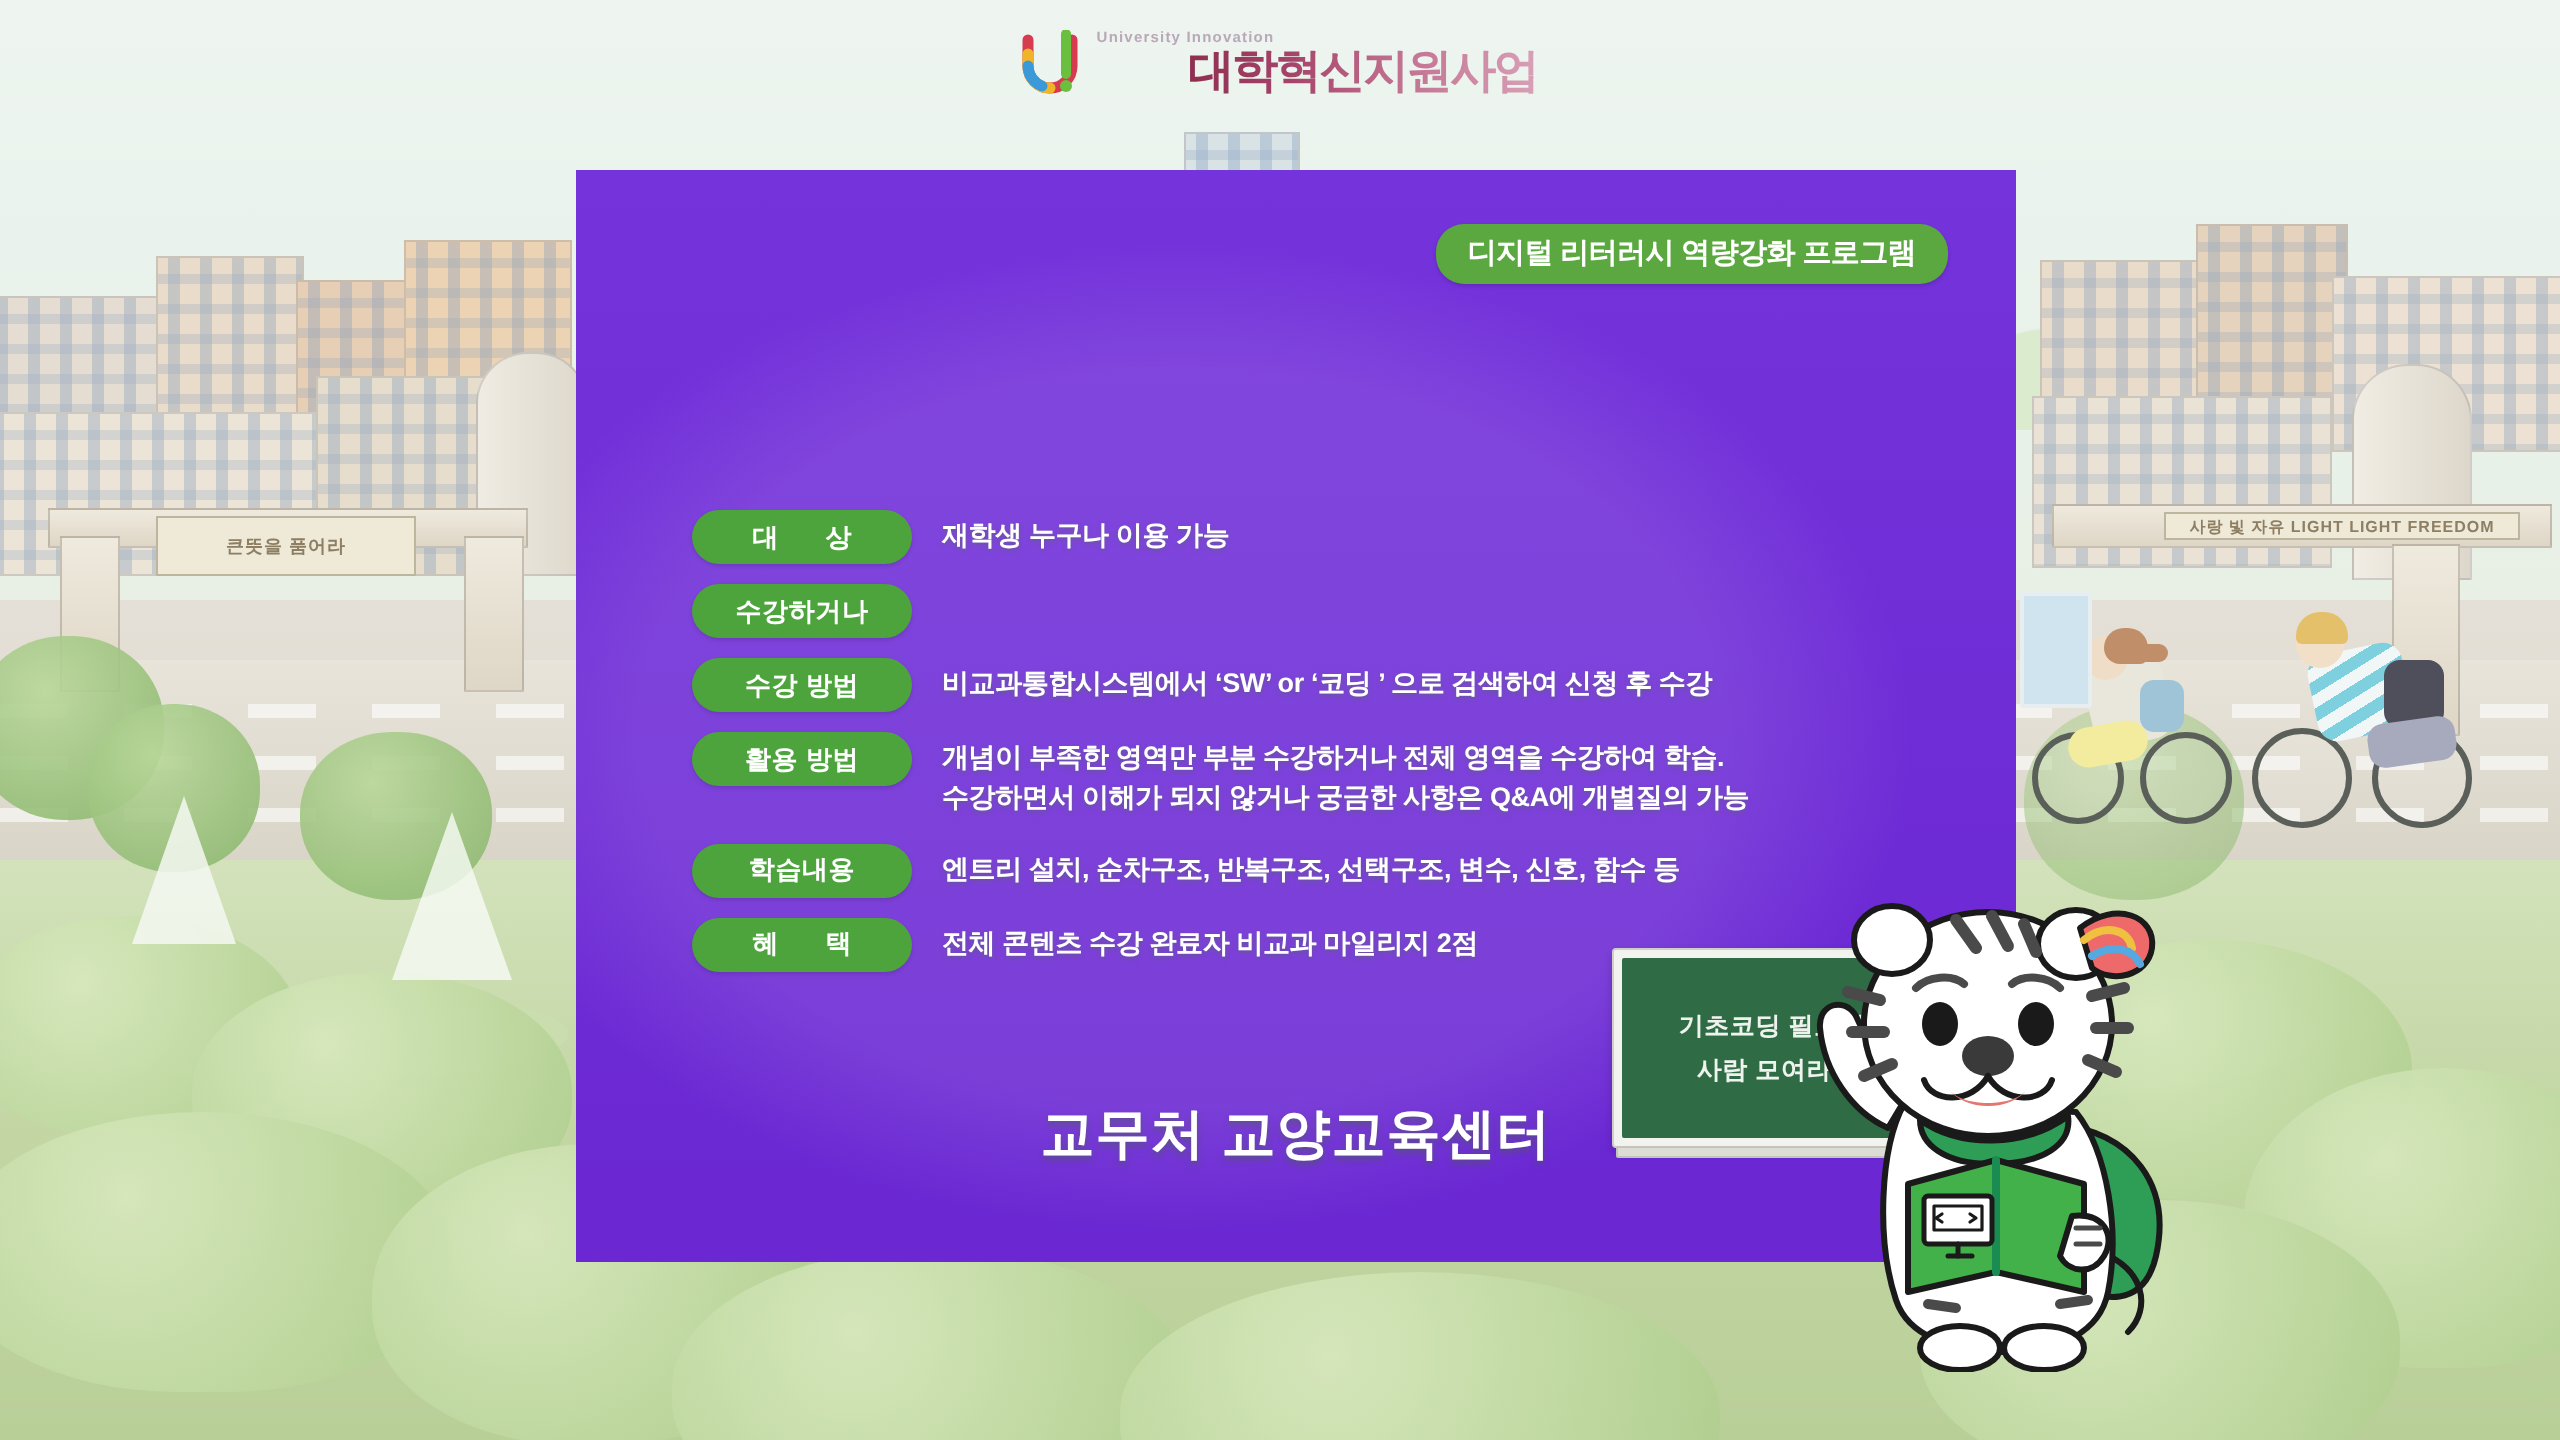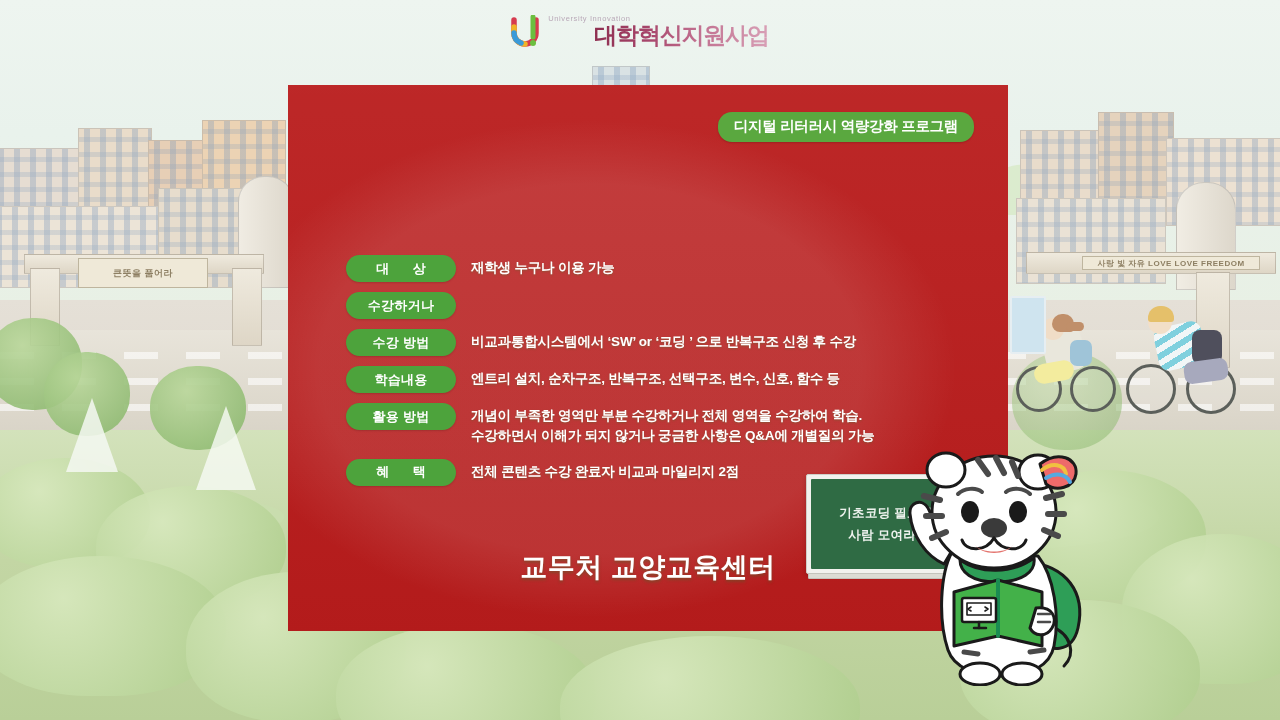--- a/index.html
+++ b/index.html
@@ -98,32 +98,32 @@
     position:absolute; left:0; top:0; width:1280px; height:62px;
     display:flex; align-items:center; justify-content:center; gap:7px;
     z-index:8;
   }
   #logo-mark {
     width:30px; height:32px; position:relative; flex:0 0 auto;
   }
   #logo-text-wrap { position:relative; line-height:1; }
   #logo-eng {
     font-size:7.5px; color:#b9a9b8; letter-spacing:.6px;
-    margin-bottom:1px; font-weight:400;
+    margin-bottom:1px; font-weight:700;
   }
   #logo-kor {
     font-size:23px; font-weight:800; letter-spacing:-1.2px;
     background:linear-gradient(90deg,#8e2f50 0%, #a6456a 30%, #c06e8e 58%, #d8a0b6 100%);
     -webkit-background-clip:text; background-clip:text; color:transparent;margin-left:46px;
   }
 
   
   #poster-panel {
     position:absolute; left:288px; top:85px; width:720px; height:546px;
-    background:#b91c1c;
+    background:#6d28d9;
     z-index:5;
     overflow:hidden;
   }
   #poster-panel::after{
     content:""; position:absolute; inset:0;
     background:
       radial-gradient(ellipse at 42% 52%, rgba(255,255,255,.10) 0 46%, transparent 62%),
       linear-gradient(180deg, rgba(255,255,255,.05), rgba(0,0,0,.03));
     pointer-events:none;
   }
@@ -263,21 +263,21 @@
 
   <div class="oval-field"></div>
 
   <div class="gate" style="left:24px;top:254px;width:240px;height:20px;"></div>
   <div class="gate" style="left:30px;top:268px;width:30px;height:78px;"></div>
   <div class="gate" style="left:232px;top:268px;width:30px;height:78px;"></div>
   <div class="gate-sign" style="left:78px;top:258px;width:130px;height:30px;">큰뜻을  품어라</div>
 
   <div class="gate" style="left:1026px;top:252px;width:250px;height:22px;"></div>
   <div class="gate" style="left:1196px;top:272px;width:34px;height:96px;"></div>
-  <div class="gate-sign" style="left:1082px;top:256px;width:178px;height:14px;font-size:8px;">사랑 빛 자유 LOVE LOVE FREEDOM</div>
+  <div class="gate-sign" style="left:1082px;top:256px;width:178px;height:14px;font-size:8px;">사랑 빛 자유 LIGHT LIGHT FREEDOM</div>
 
   <div class="lawn"></div>
 
   <div class="tree-dark" style="left:-14px;top:318px;width:96px;height:92px;"></div>
   <div class="tree-dark" style="left:44px;top:352px;width:86px;height:84px;"></div>
   <div class="tree-dark" style="left:150px;top:366px;width:96px;height:84px;"></div>
   <div class="tree-dark" style="left:1012px;top:352px;width:110px;height:98px;opacity:.55;"></div>
   <div class="bush" style="left:-20px;top:458px;width:170px;height:110px;"></div>
   <div class="bush" style="left:96px;top:486px;width:190px;height:120px;"></div>
   <div class="bush" style="left:-24px;top:556px;width:250px;height:140px;"></div>
@@ -346,36 +346,36 @@
         </div>
       </div>
 
       <div class="info-row">
         <div class="row-label">수강하거나</div>
       </div>
 
       <div class="info-row">
         <div class="row-label">수강 방법</div>
         <div class="row-value">
-          <span class="l1">비교과통합시스템에서 ‘SW’ or ‘코딩 ’ 으로 반복구조 신청 후 수강</span>
-        </div>
-      </div>
-
-      <div class="info-row">
-        <div class="row-label">학습내용</div>
-        <div class="row-value">
-          <span class="l1">엔트리 설치, 순차구조, 반복구조, 선택구조, 변수, 신호, 함수 등</span>
+          <span class="l1">비교과통합시스템에서 ‘SW’ or ‘코딩 ’ 으로 검색하여 신청 후 수강</span>
         </div>
       </div>
 
       <div class="info-row tall">
         <div class="row-label">활용 방법</div>
         <div class="row-value">
           <span class="l2">개념이 부족한 영역만 부분 수강하거나 전체 영역을 수강하여 학습.</span>
           <span class="l2">수강하면서 이해가 되지 않거나 궁금한 사항은 Q&amp;A에 개별질의 가능</span>
+        </div>
+      </div>
+
+      <div class="info-row">
+        <div class="row-label">학습내용</div>
+        <div class="row-value">
+          <span class="l1">엔트리 설치, 순차구조, 반복구조, 선택구조, 변수, 신호, 함수 등</span>
         </div>
       </div>
 
       <div class="info-row">
         <div class="row-label wide-space">혜     택</div>
         <div class="row-value">
           <span class="l1">전체 콘텐츠 수강 완료자 비교과 마일리지 2점</span>
         </div>
       </div>
 

